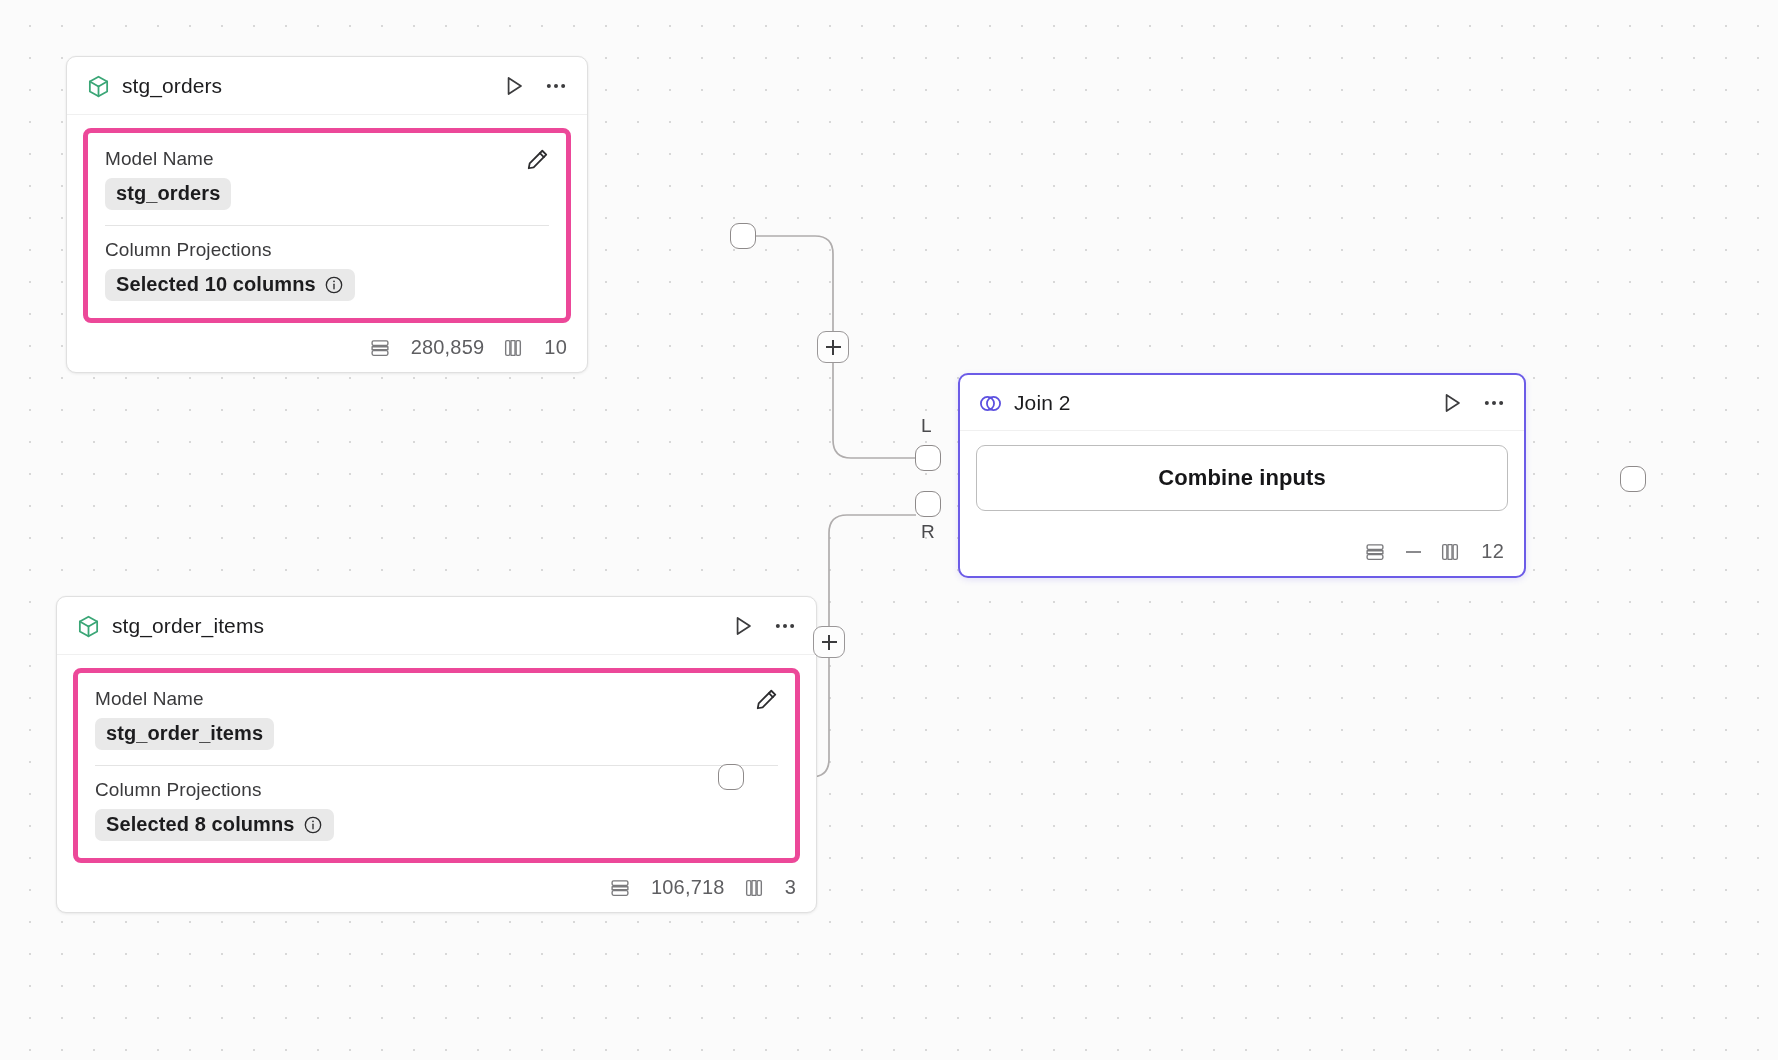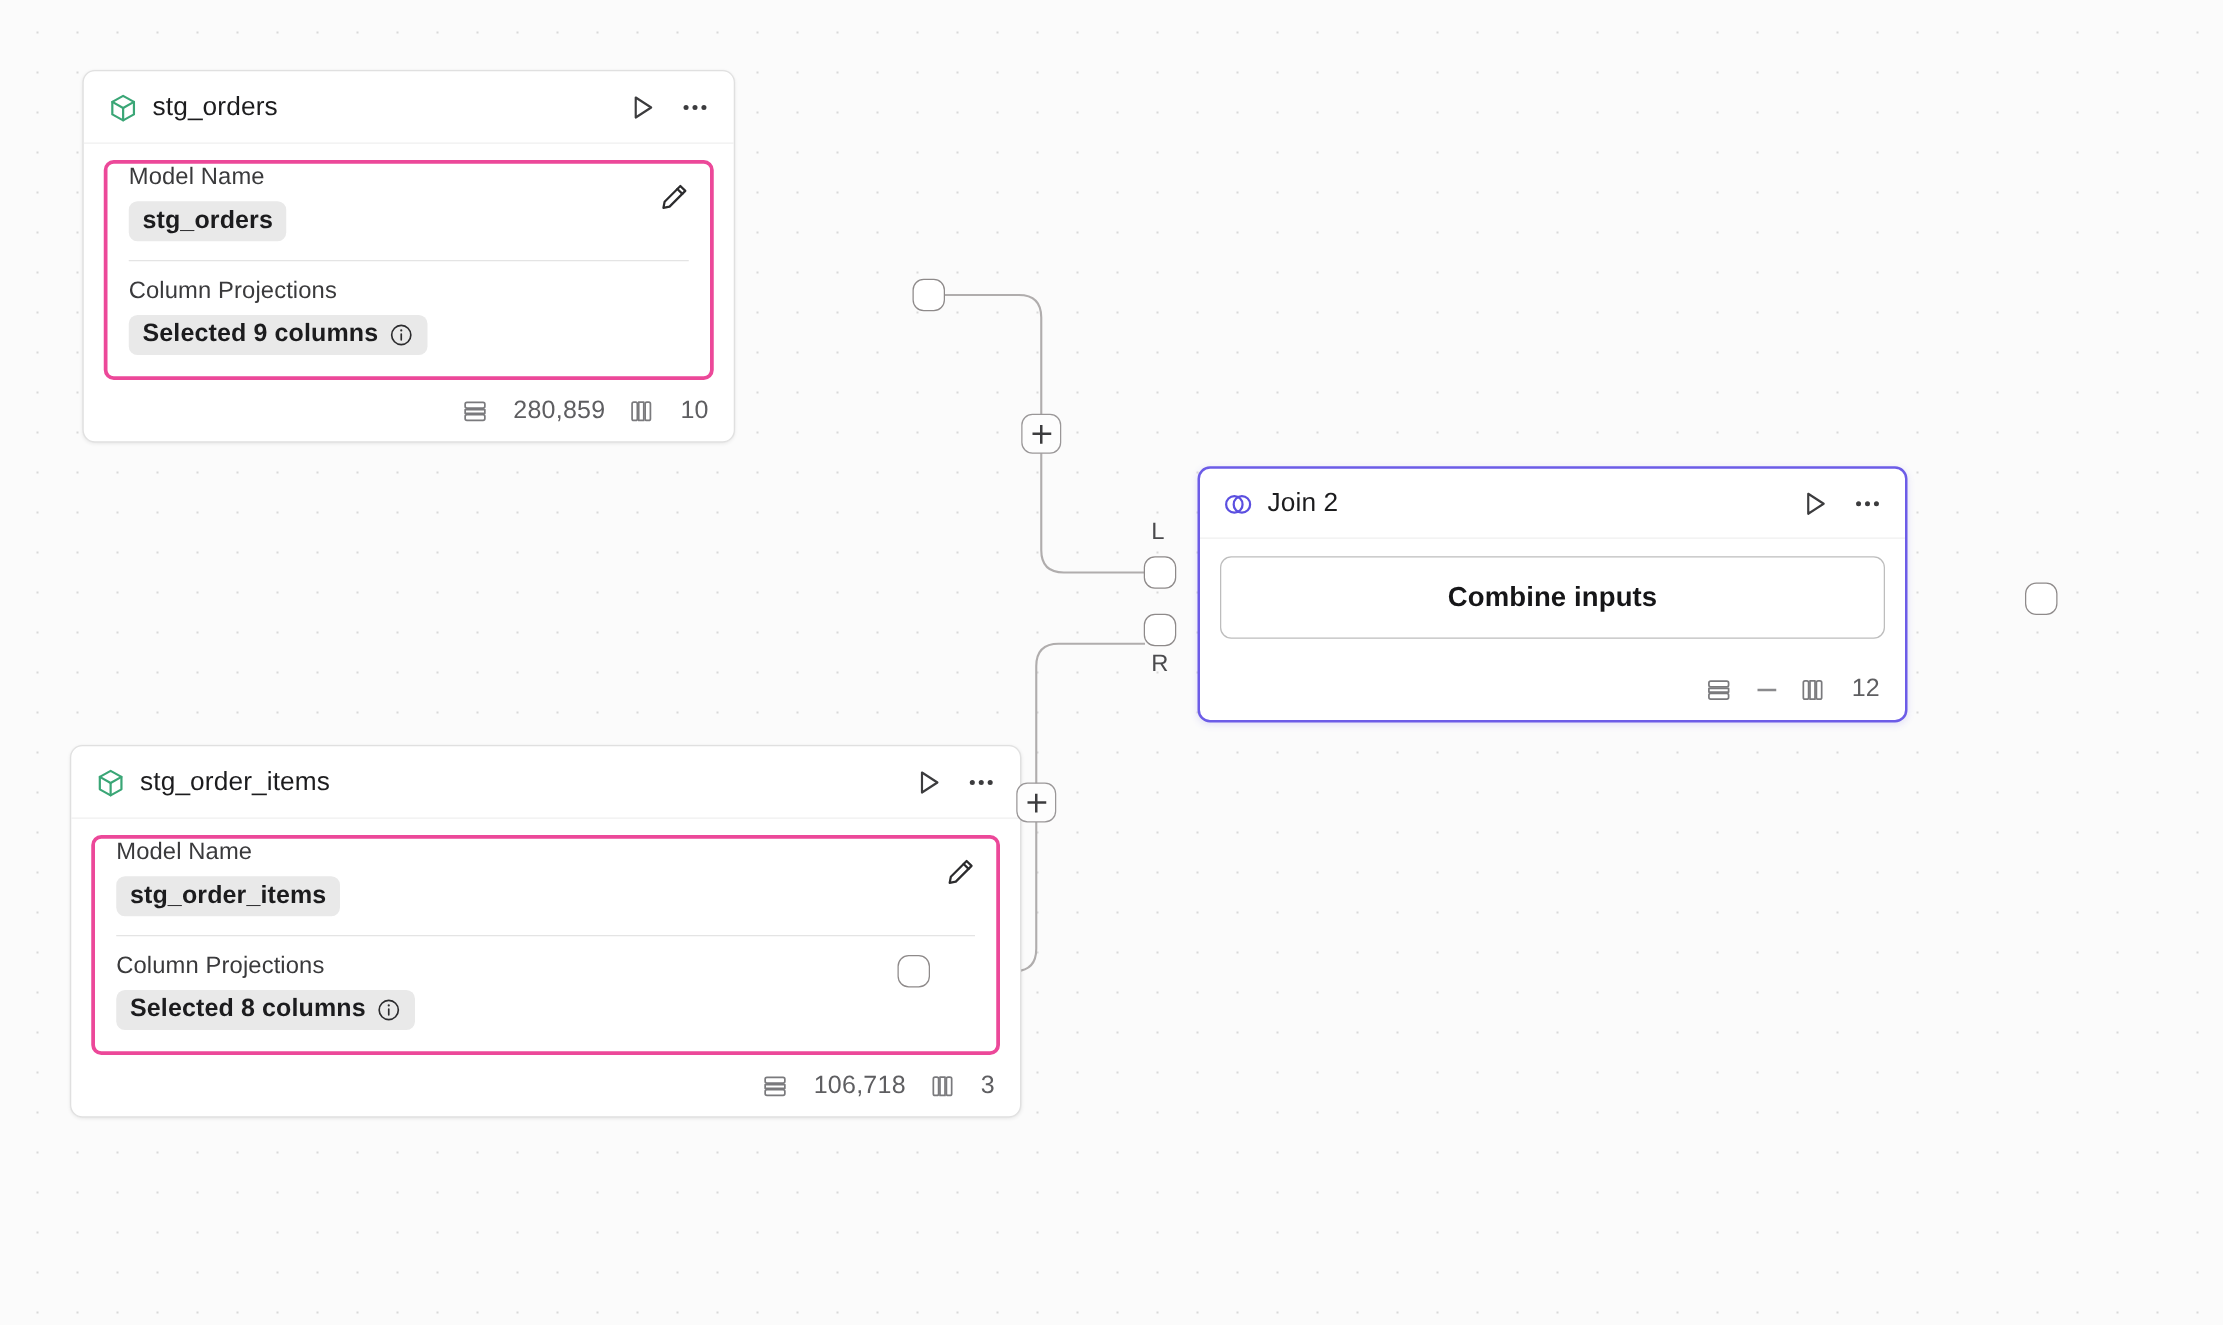--- a/index.html
+++ b/index.html
@@ -77,23 +77,23 @@
     align-items: center;
     justify-content: center;
     line-height: 0;
     cursor: pointer;
   }
 
   
   .node-body { padding: 13px 16px 0 16px; }
 
   .panel {
-    border: 3px solid #ec4899;
+    border: 5px solid #ec4899;
     border-radius: 8px;
-    padding: 0 17px 17px 17px;
+    padding: 15px 17px 17px 17px;
     position: relative;
   }
 
   .panel-row { position: relative; }
 
   .field-label {
     font-size: 19px;
     color: #3a3a3c;
     font-weight: 400;
     margin-bottom: 8px;
@@ -257,21 +257,21 @@
           <span class="chip">
             <span>stg_orders</span>
           </span>
         </div>
 
         <div class="panel-divider"></div>
 
         <div class="panel-row">
           <div class="field-label">Column Projections</div>
           <span class="chip">
-            <span>Selected 9 columns</span>
+            <span>Selected 10 columns</span>
             <span class="icon-btn">
               <svg width="20" height="20" viewBox="0 0 24 24" fill="none" stroke="#2c2c2e" stroke-width="1.6" stroke-linecap="round">
                 <circle cx="12" cy="12" r="9.2"></circle>
                 <path d="M12 11 L12 16.6"></path>
                 <circle cx="12" cy="7.6" r="1.05" fill="#2c2c2e" stroke="none"></circle>
               </svg>
             </span>
           </span>
         </div>
       </div>

